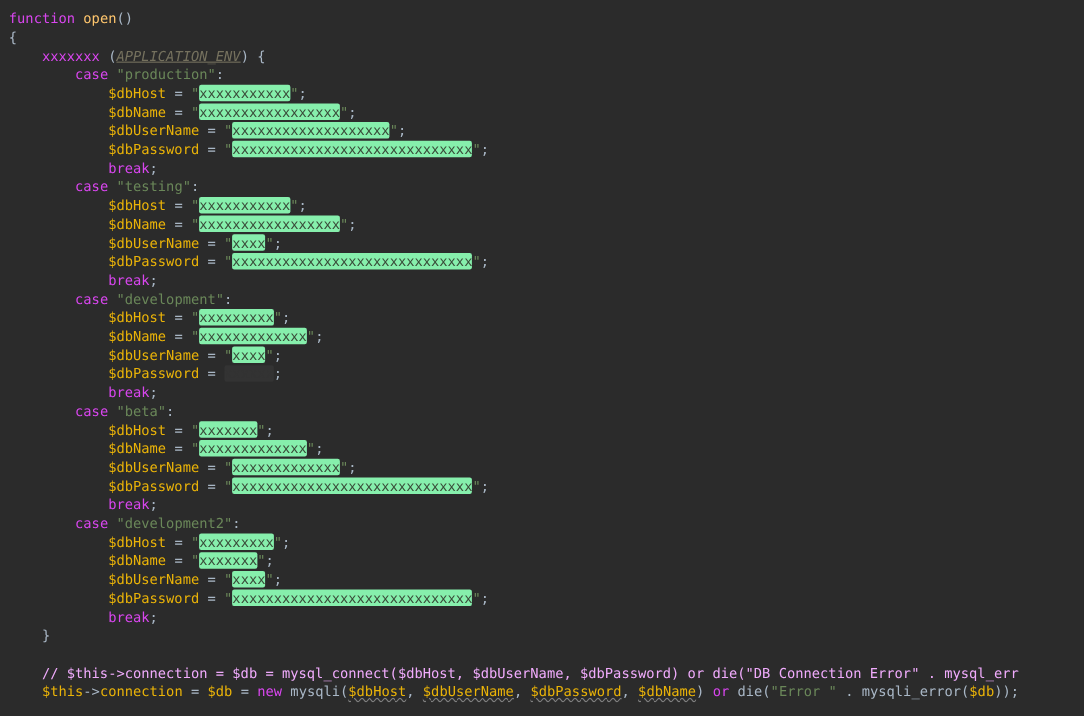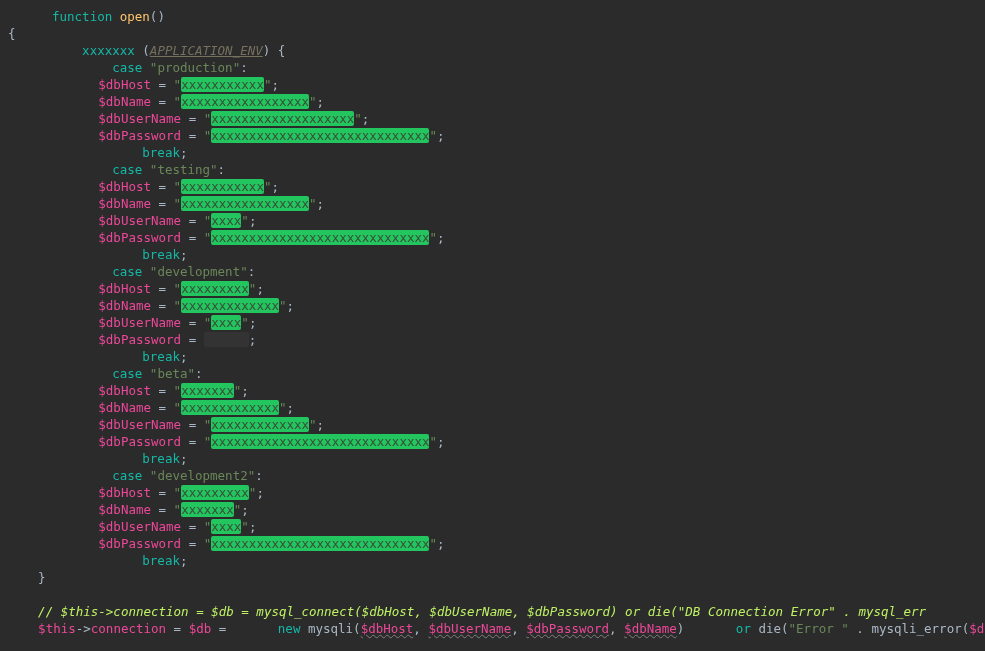--- a/index.html
+++ b/index.html
@@ -8,30 +8,30 @@
     font-family: "Menlo", "Consolas", "DejaVu Sans Mono", monospace;
     font-size: 12.5px;
     line-height: 17px;
     color: #a9b7c6;
     padding: 8px 0 8px 8px;
     width: 985px;
     height: 651px;
     overflow: hidden;
   }
   .code { white-space: pre; }
-  .kw   { color: #14b8a6; margin-left: 44px; }
+  .kw   { color: #d946ef; }
   .fn   { color: #ffc66d; }
-  .var  { color: #ec4899; }
+  .var  { color: #eab308; }
   .str  { color: #6a8759; }
-  .cmt  { color: #bef264; font-style: italic; }
+  .cmt  { color: #f0abfc; }
   .ital { font-style: italic; color: #75715e; text-decoration: underline; }
   .op   { color: #a9b7c6; }
   .p    { color: #a9b7c6; }
   .blur {
-    background: #22c55e;
+    background: #86efac;
     border-radius: 2px;
     filter: blur(0.3px);
     color: #3a4d3a;
     text-align: center;
   }
   .blur-dark {
     background: #333333;
     border-radius: 2px;
     color: #333333;
   }

